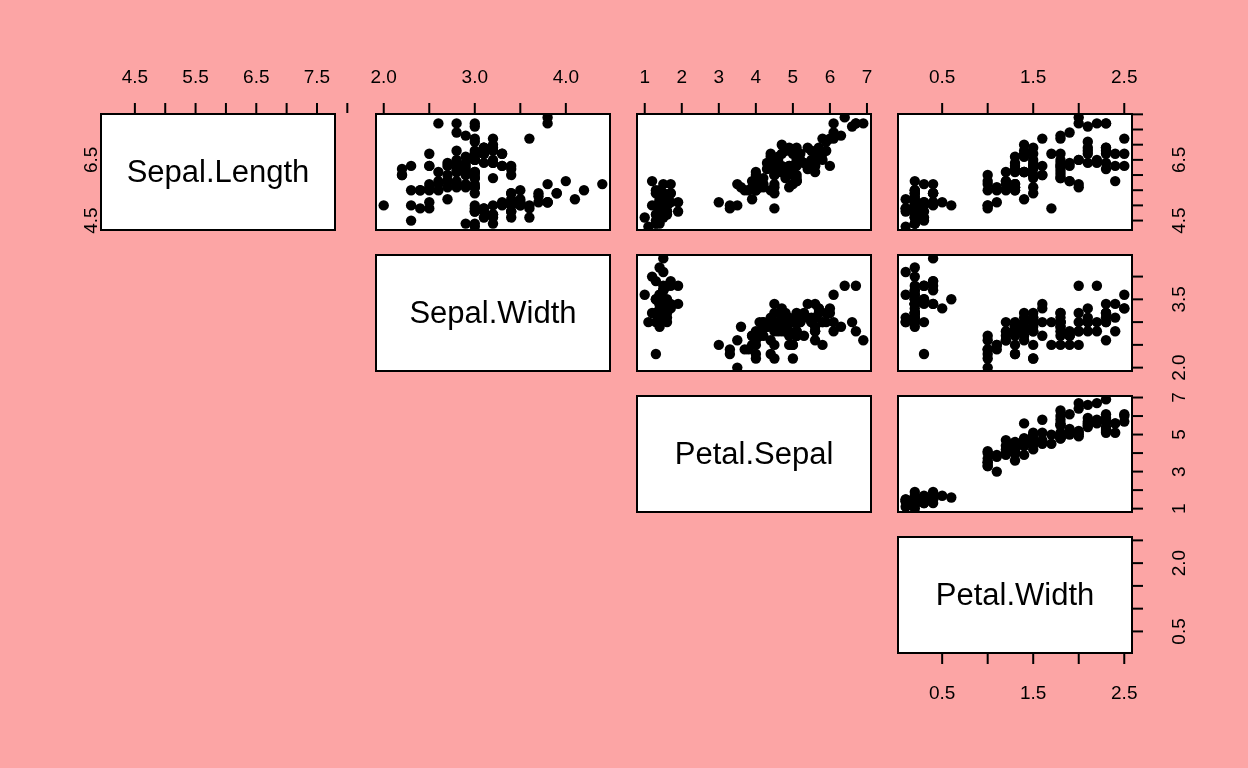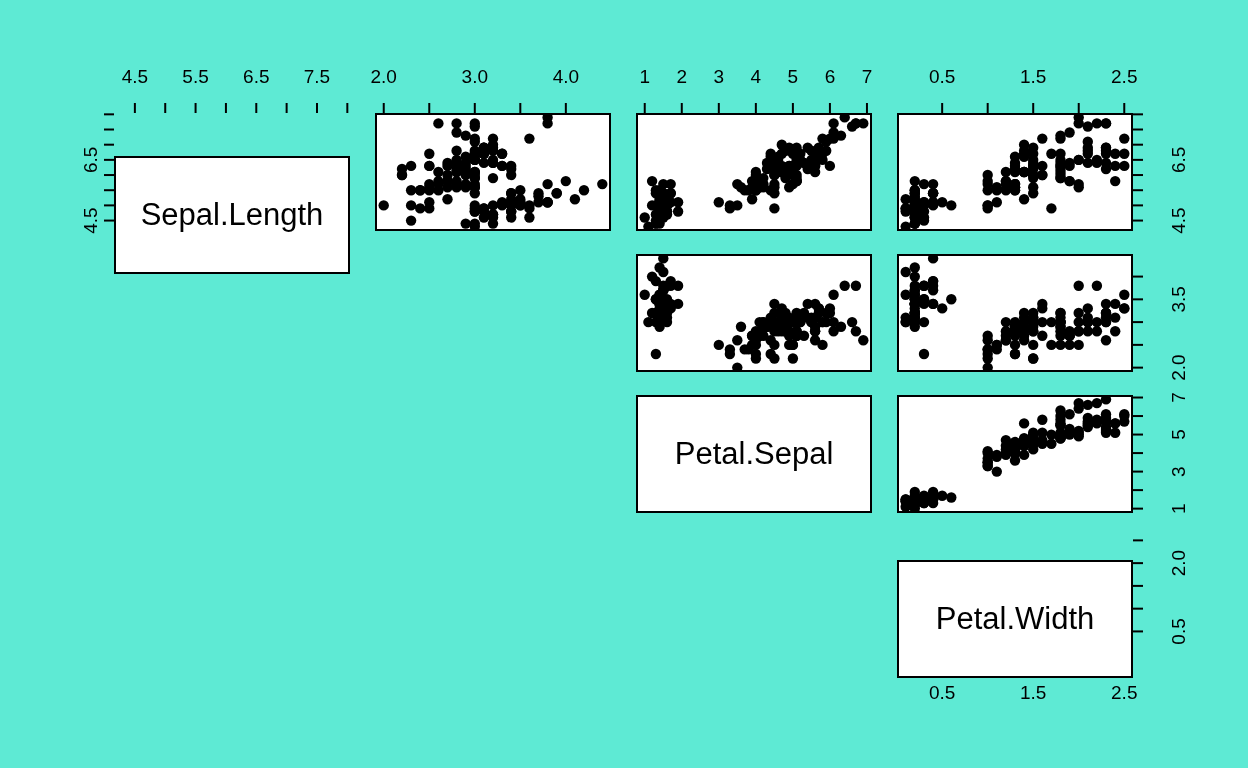--- a/index.html
+++ b/index.html
@@ -1,20 +1,20 @@
 <!DOCTYPE html>
 <html><head>
 <meta charset="utf-8">
 <style>
   html, body { margin: 0; padding: 0; background: #ffffff; }
   .figure {
     position: relative;
     width: 1248px;
     height: 768px;
-    background: #5eead4;
+    background: #fca5a5;
     font-family: "Liberation Sans", sans-serif;
     overflow: hidden;
   }
   #axes-layer {
     position: absolute;
     left: 0; top: 0;
     width: 1248px; height: 768px;
   }
   #axes-layer text {
     font-family: "Liberation Sans", sans-serif;
@@ -34,24 +34,24 @@
     align-items: center;
     justify-content: center;
   }
   .diag-label {
     font-size: 31px;
     color: #000000;
     white-space: nowrap;
   }
   svg.scatter { overflow: hidden; }
   
-  #diag-0 { left: 114px; top: 113px; margin-top: 43px; }
+  #diag-0 { left: 100px; top: 113px; }
   #diag-1 { left: 375px; top: 254px; }
   #diag-2 { left: 636px; top: 395px; }
-  #diag-3 { left: 897px; top: 536px; margin-top: 24px; }
+  #diag-3 { left: 897px; top: 536px; }
   #sc-0-1 { left: 375px; top: 113px; }
   #sc-0-2 { left: 636px; top: 113px; }
   #sc-0-3 { left: 897px; top: 113px; }
   #sc-1-2 { left: 636px; top: 254px; }
   #sc-1-3 { left: 897px; top: 254px; }
   #sc-2-3 { left: 897px; top: 395px; }
 </style>
 </head>
 <body>
 
@@ -150,20 +150,23 @@
       <line x1="1133" y1="608.6574074074074" x2="1143" y2="608.6574074074074" stroke="#000000" stroke-width="2"></line>
       <line x1="1133" y1="585.895061728395" x2="1143" y2="585.895061728395" stroke="#000000" stroke-width="2"></line>
       <line x1="1133" y1="563.1327160493827" x2="1143" y2="563.1327160493827" stroke="#000000" stroke-width="2"></line>
       <line x1="1133" y1="540.3703703703704" x2="1143" y2="540.3703703703704" stroke="#000000" stroke-width="2"></line>
       <text x="1185" y="631.4197530864197" text-anchor="middle" transform="rotate(-90 1185 631.4197530864197)">0.5</text>
       <text x="1185" y="563.1327160493827" text-anchor="middle" transform="rotate(-90 1185 563.1327160493827)">2.0</text>
     </svg>
 
   <div class="panel diag" id="diag-0">
     <span class="diag-label">Sepal.Length</span>
+  </div>
+  <div class="panel diag" id="diag-1">
+    <span class="diag-label">Sepal.Width</span>
   </div>
   <div class="panel diag" id="diag-2">
     <span class="diag-label">Petal.Sepal</span>
   </div>
   <div class="panel diag" id="diag-3">
     <span class="diag-label">Petal.Width</span>
   </div>
 
   <svg class="panel scatter" id="sc-0-1" width="236" height="118" viewBox="0 0 236 118">
       <rect x="1" y="1" width="234" height="116" fill="#ffffff" stroke="#000000" stroke-width="2"></rect>

